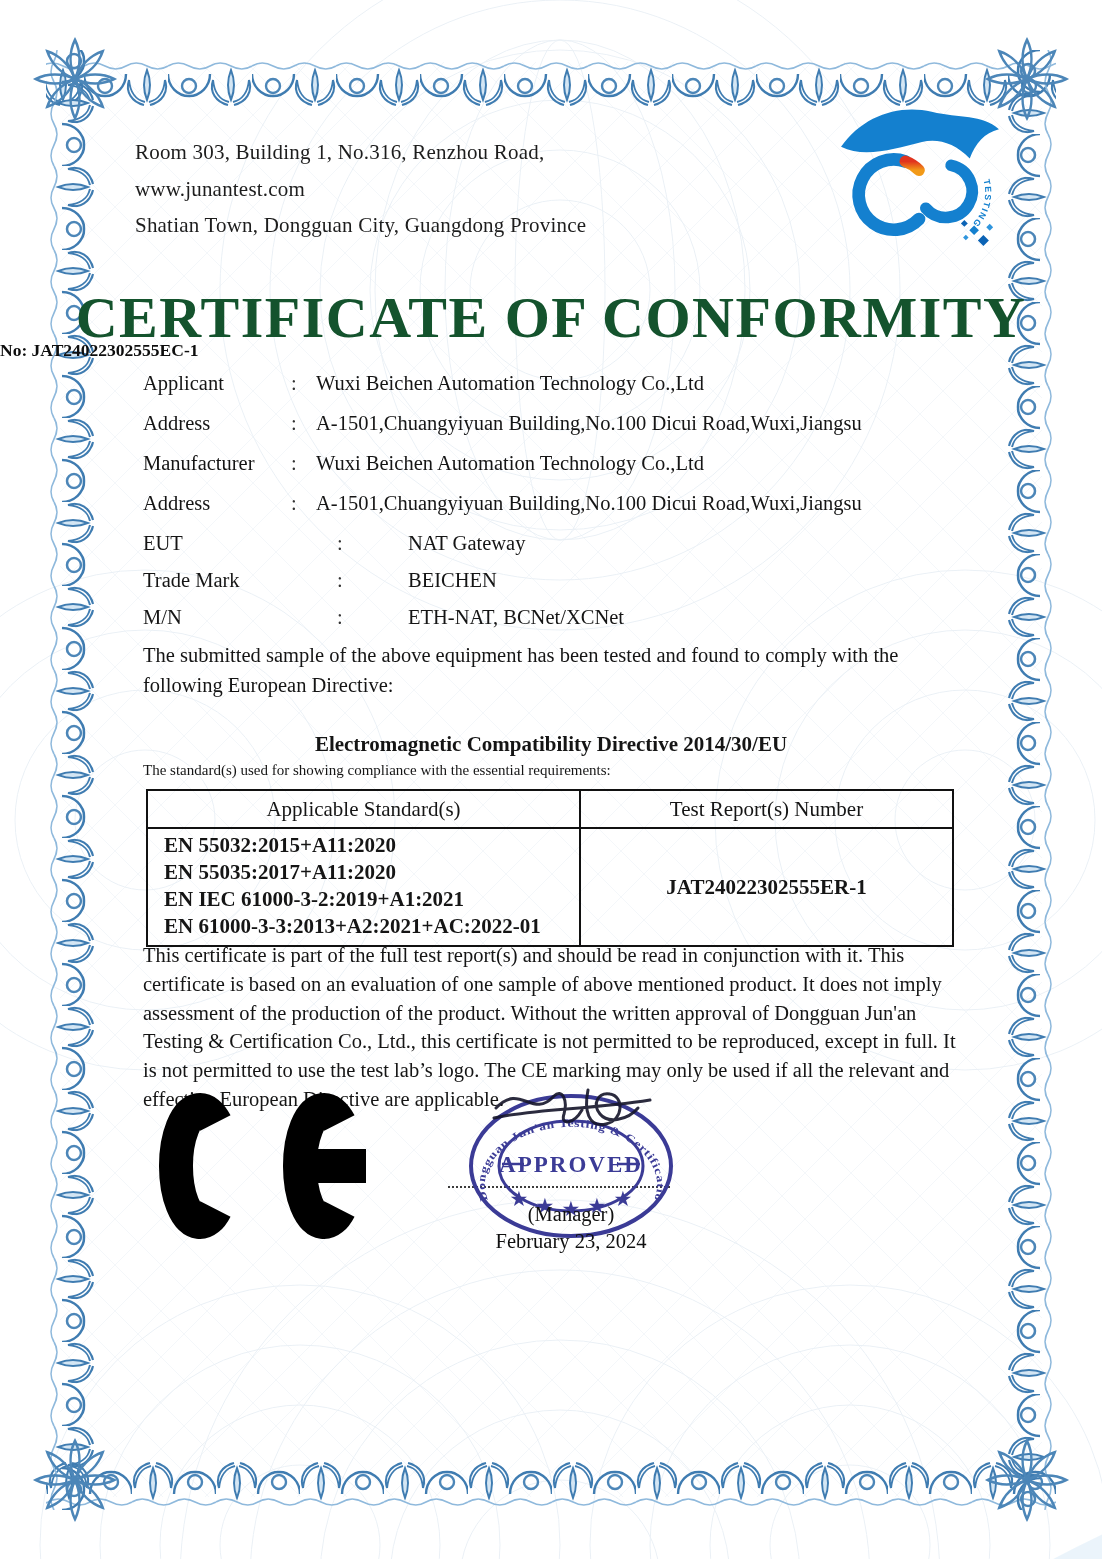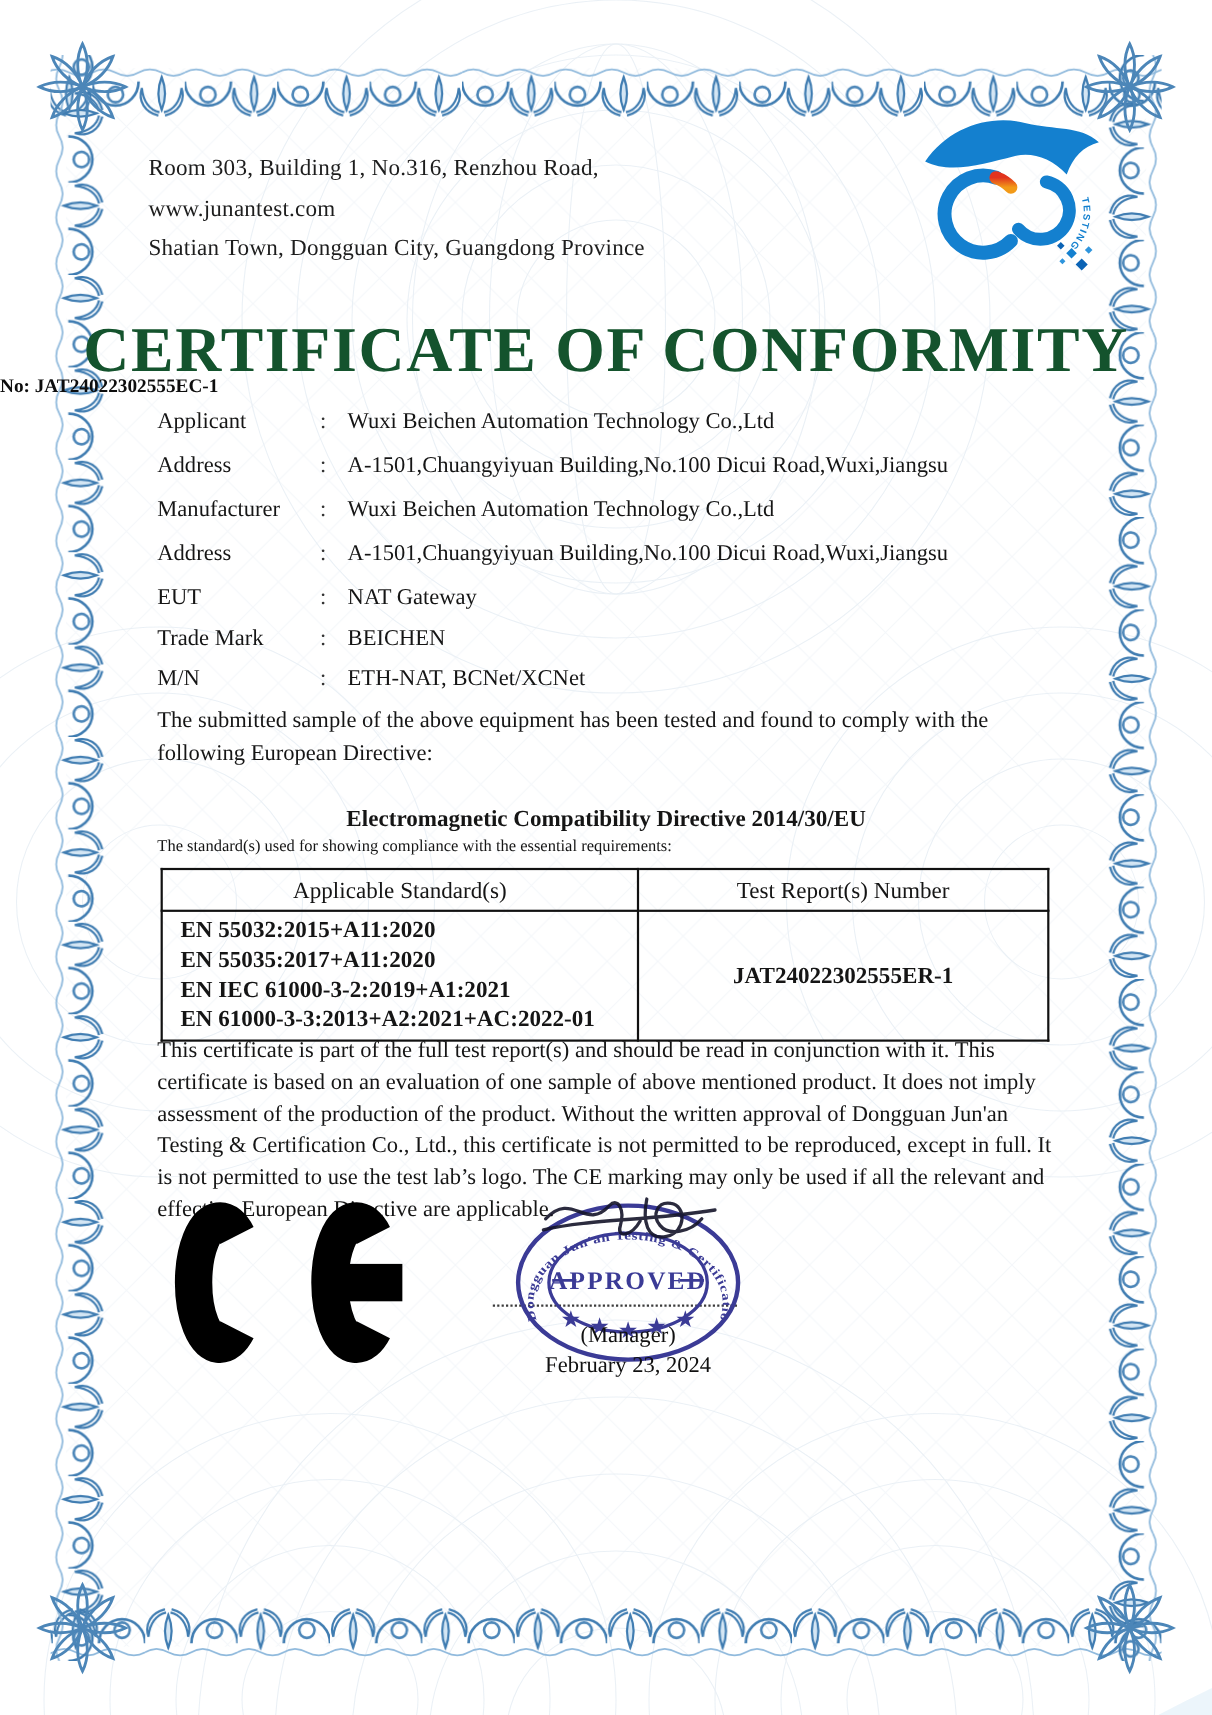--- a/index.html
+++ b/index.html
@@ -11,21 +11,21 @@
   .abs{position:absolute;}
 
   .address{left:135px;top:134px;font-size:21px;line-height:36.5px;color:#1d1d1d;letter-spacing:.2px;}
   .logo{left:836px;top:102px;width:168px;height:156px;}
 
   .doc-title{left:0;top:284px;width:100%;text-align:center;font-weight:bold;font-size:58px;letter-spacing:1.5px;color:#14532d;white-space:nowrap;}
   .cert-no{left:0;top:340px;width:100%;text-align:left;font-weight:bold;font-size:17.5px;color:#0d0d0d;}
 
   .fields{left:143px;top:372px;width:830px;}
   .frow{display:flex;height:40px;font-size:20.5px;}
-  .frow:nth-child(n+5){height:37px;}
+  .frow:nth-child(n+5){height:37px;gap:46px;}
   .flabel{width:148px;flex:0 0 148px;}
   .fsep{width:25px;flex:0 0 25px;color:#333;}
   .fvalue{flex:1;}
 
   .intro{left:143px;top:640px;width:820px;font-size:20.5px;line-height:30px;}
   .directive{left:0;top:732px;width:100%;text-align:center;font-size:21px;font-weight:bold;}
   .stdnote{left:143px;top:762px;font-size:15px;}
 
   .stdtable{left:146px;top:789px;}
   table.std{border-collapse:collapse;table-layout:fixed;width:806px;}

